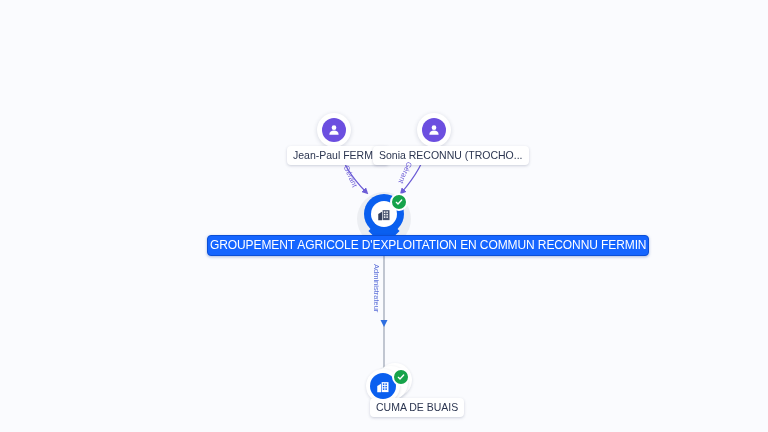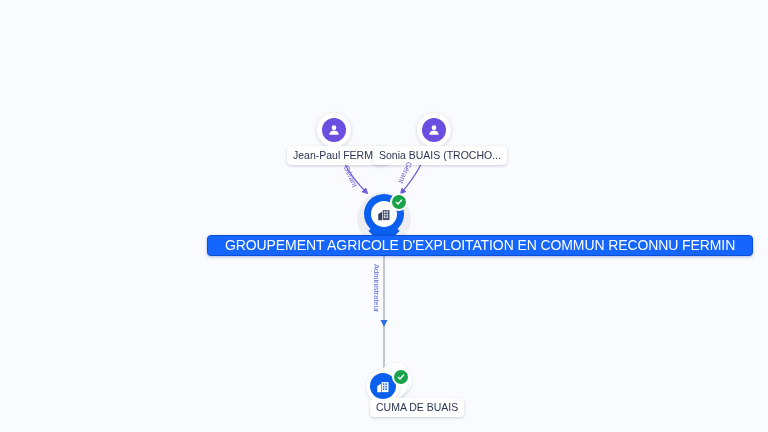--- a/index.html
+++ b/index.html
@@ -156,24 +156,24 @@
     white-space: nowrap;
   }
 
   
   .banner {
     position: absolute;
     background: #1565ff;
     border: 1px solid #0b4fd6;
     border-radius: 4px;
     color: #ffffff;
-    font-size: 14px;
+    font-size: 12px;
     line-height: 13px;
     letter-spacing: -0.1px;
-    padding: 3px 17px;
+    padding: 3px 2px;
     white-space: nowrap;
     box-shadow: 0 1px 3px rgba(20,60,160,0.35);
   }
 
   
   .edge-label {
     position: absolute;
     font-size: 7.5px;
     color: #6c5cd6;
     white-space: nowrap;
@@ -221,21 +221,21 @@
   <div class="chip" style="left:287px; top:146px;">Jean-Paul FERMIN</div>
 
   <div class="person-node" style="left:417px; top:113px;">
     <div class="person-disc">
       <svg width="14" height="14" viewBox="0 0 24 24" fill="#ffffff">
         <circle cx="12" cy="8" r="4"></circle>
         <path d="M4 20c0-4.4 3.6-7 8-7s8 2.6 8 7z"></path>
       </svg>
     </div>
   </div>
-  <div class="chip" style="left:373px; top:146px;">Sonia BUAIS (TROCHO...</div>
+  <div class="chip" style="left:373px; top:146px;">Sonia RECONNU (TROCHO...</div>
 
   <div class="edge-label" style="left:350px; top:164px; transform: rotate(66deg);">Gérant</div>
 
   <div class="edge-label" style="left:414px; top:164px; transform: rotate(114deg);">Gérant</div>
 
   <div class="pin-node" style="left:357px; top:192px;">
     <div class="pin-shape">
       <div class="pin-body"></div>
       <div class="pin-tip"></div>
       <div class="pin-hole">

